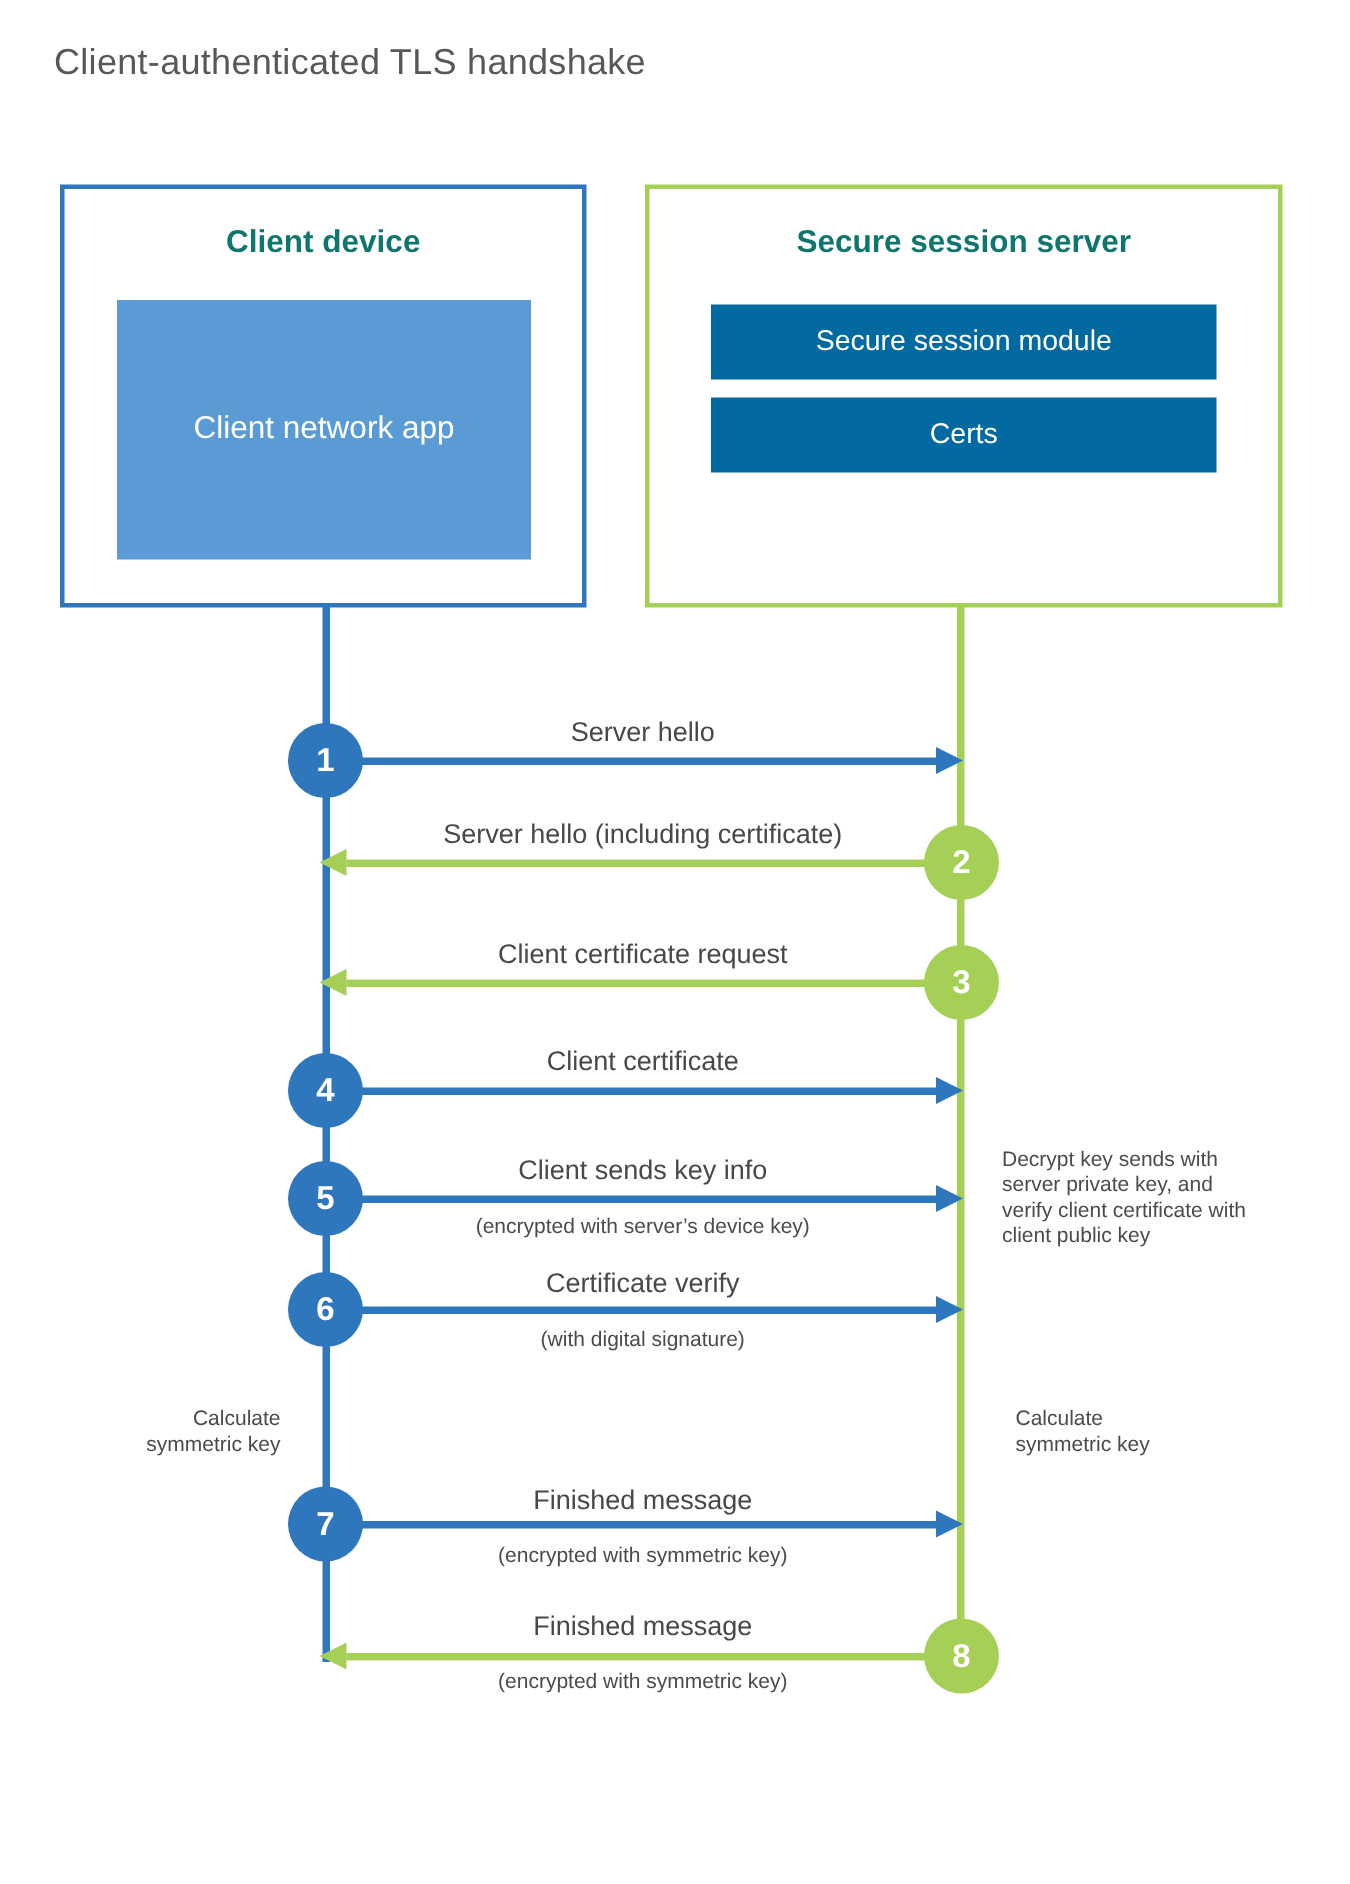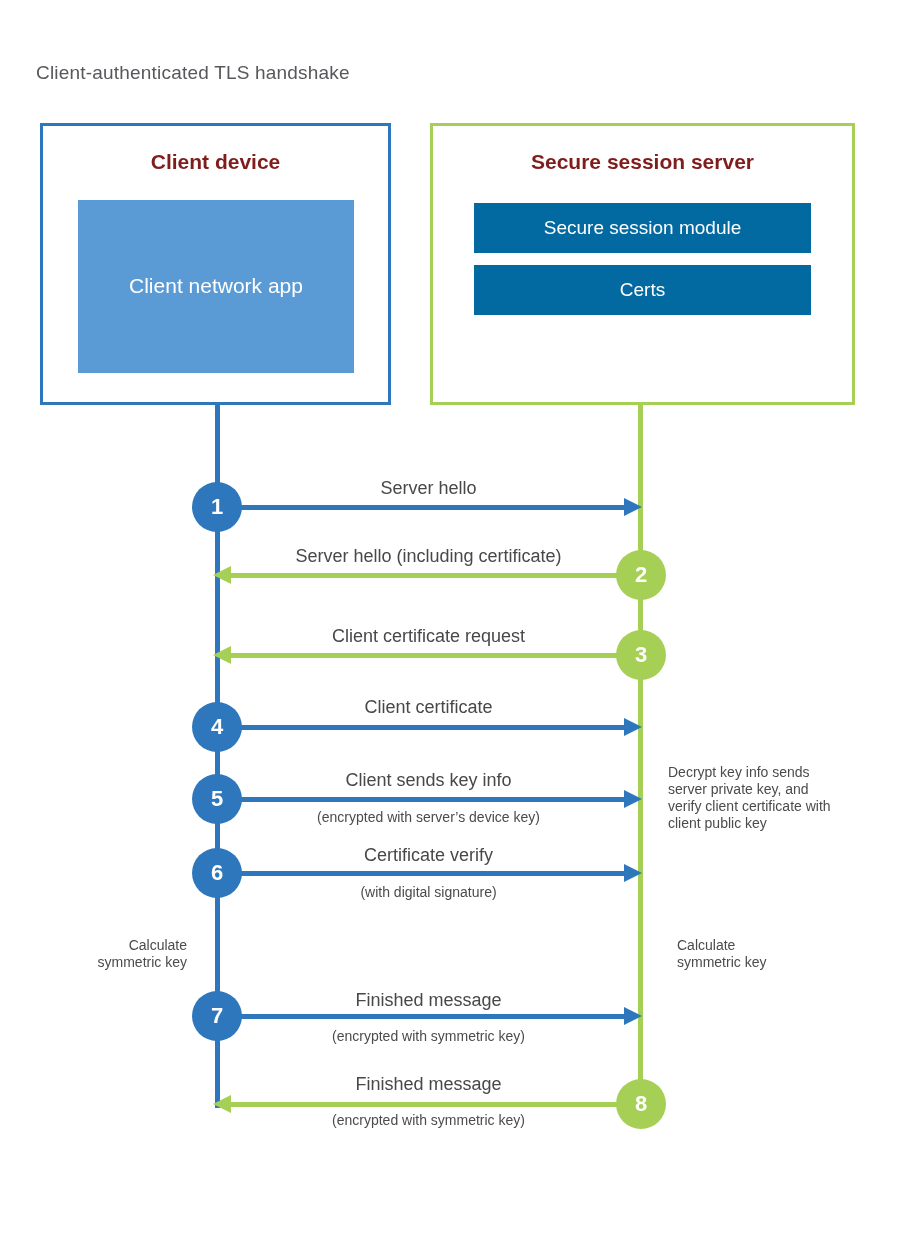--- a/index.html
+++ b/index.html
@@ -2,27 +2,27 @@
 <html><head>
 <meta charset="utf-8">
 <style>
   html,body{margin:0;padding:0;background:#ffffff;}
   #canvas{
     position:relative;width:900px;height:1256px;background:#ffffff;overflow:hidden;
     font-family:"Liberation Sans","DejaVu Sans",sans-serif;color:#48484A;
   }
   .abs{position:absolute;}
   
-  #title{left:36px;top:28px;font-size:19px;font-weight:300;color:#58585C;letter-spacing:0.2px;margin-top:34px;}
+  #title{left:36px;top:28px;font-size:24px;font-weight:300;color:#58585C;letter-spacing:0.2px;}
   
   .actor-box{box-sizing:border-box;background:#fff;}
   #client-box{left:40px;top:123px;width:351px;height:282px;border:3px solid #2E77BD;}
   #server-box{left:430px;top:123px;width:425px;height:282px;border:3px solid #A6CF55;}
   .actor-title{position:absolute;left:0;top:24px;width:100%;text-align:center;
-    font-size:21px;font-weight:bold;color:#7f1d1d;}
+    font-size:21px;font-weight:bold;color:#0f766e;}
   #client-app{left:35px;top:74px;width:276px;height:173px;background:#5B9BD5;
     display:flex;align-items:center;justify-content:center;text-align:center;
     color:#fff;font-size:21px;line-height:1.35;}
   #client-app .inner{max-width:180px;}
   .bar{position:absolute;left:41px;width:337px;height:50px;background:#0369a1;
     display:flex;align-items:center;justify-content:center;
     color:#fff;font-size:19px;}
   
   .vline{width:5px;}
   .vline.blue{background:#2E77BD;}
@@ -125,17 +125,17 @@
   <div class="abs sub" style="top:1028px;">(encrypted with symmetric key)</div>
 
   <div class="abs msg" style="top:1074px;">Finished message</div>
   <div class="abs hline green" style="left:231px;top:1102px;width:410px;"></div>
   <div class="abs head left" style="left:213px;top:1095px;"></div>
   <div class="abs circle green" style="left:616px;top:1079px;">
     <span>8</span>
   </div>
   <div class="abs sub" style="top:1112px;">(encrypted with symmetric key)</div>
 
-  <div class="abs note" style="left:668px;top:764px;width:166px;">Decrypt key info sends server private key, and verify client certificate with client public key</div>
+  <div class="abs note" style="left:668px;top:764px;width:166px;">Decrypt key sends with server private key, and verify client certificate with client public key</div>
   <div class="abs note" style="left:77px;top:937px;width:110px;text-align:right;">Calculate symmetric key</div>
   <div class="abs note" style="left:677px;top:937px;width:110px;text-align:left;">Calculate symmetric key</div>
 
 </div>
 
 </body></html>

